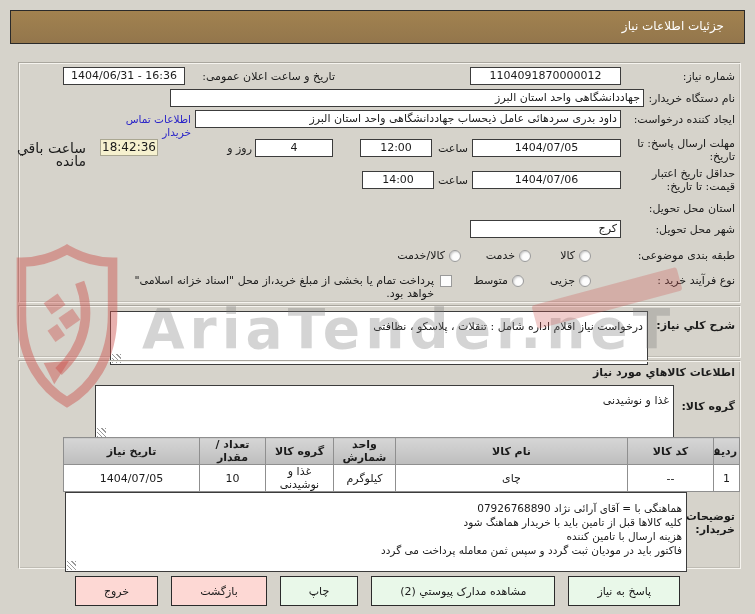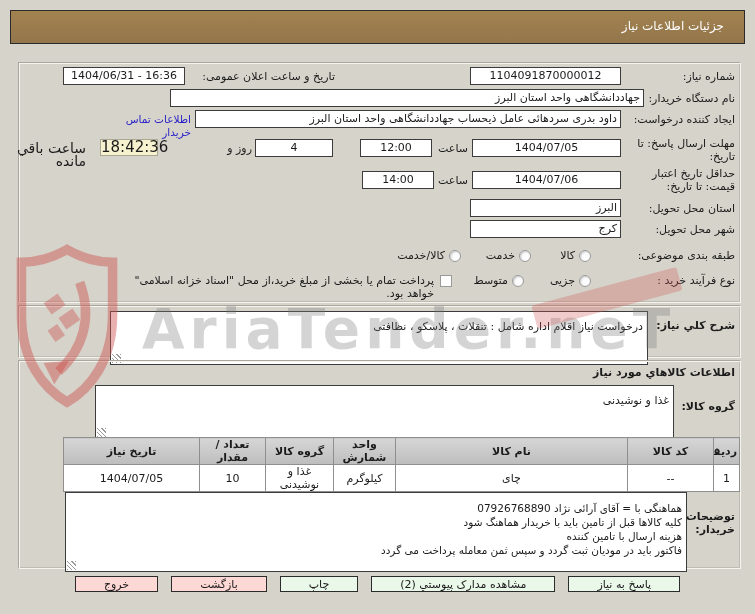--- a/index.html
+++ b/index.html
@@ -19,24 +19,24 @@
   .panel{position:absolute;border:1px solid;border-color:#a9a69e #f6f4ef #f6f4ef #a9a69e;
       box-shadow:inset 1px 1px 0 #f6f4ef, inset -1px -1px 0 #bfbcb4;}
   .radio{position:absolute;width:10px;height:10px;border-radius:50%;background:#fdfdfd;
       border:1px solid #9a9a9a;box-shadow:inset 1px 1px 2px #c9c9c9;}
   .chk{position:absolute;width:10px;height:10px;background:#fdfdfd;border:1px solid #9a9a9a;}
   .headerbar{position:absolute;left:10px;top:10px;width:733px;height:32px;
       background:linear-gradient(#a2824f,#93764c);border:1px solid #2a2a2a;}
   .headerbar span{position:absolute;right:20px;top:8px;color:#fff;font-size:12px;}
   .link{color:#2a24c8;font-size:10.5px;cursor:pointer;}
   .ybox{position:absolute;background:#f6f1cf;border:1px solid #aaa792;height:15px;
-      line-height:15px;text-align:center;font-size:15px;}
+      line-height:15px;text-align:center;font-size:12px;}
   .btnrow{position:absolute;top:576px;left:0;width:100%;display:flex;direction:rtl;
       justify-content:center;align-items:center;gap:13px;}
-  .btn{height:16px;border:1px solid #2b2b2b;font-size:11px;padding:0 28px;
+  .btn{height:30px;border:1px solid #2b2b2b;font-size:11px;padding:0 28px;
       display:flex;align-items:center;justify-content:center;cursor:pointer;box-sizing:border-box;}
   .btn.green{background:#e9f8e9;}
   .btn.pink{background:#fdd8d4;}
   table.goods{position:absolute;left:63px;top:437px;width:676px;border-collapse:collapse;
       font-size:11px;table-layout:fixed;}
   table.goods th{background:linear-gradient(#d6d6d6,#bdbdbd);border:1px solid #8f8f8f;
       font-weight:bold;height:24px;padding:0 2px;overflow:hidden;}
   table.goods td{background:#fff;border:1px solid #8f8f8f;height:22px;text-align:center;
       padding:0 2px;overflow:hidden;}
   .wm{position:absolute;pointer-events:none;z-index:40;}
@@ -76,21 +76,20 @@
   <div class="lbl" style="left:218px;top:142px;width:34px;">روز و</div>
   <div class="ybox ltr" style="left:100px;top:139px;width:56px;">18:42:36</div>
   <div class="lbl" style="left:8px;top:142px;width:78px;font-size:14px;">ساعت باقي مانده</div>
 
   <div class="lbl" style="right:20px;top:167px;width:112px;">حداقل تاریخ اعتبار قیمت: تا تاریخ:</div>
   <div class="inp center ltr" style="left:472px;top:171px;width:141px;">1404/07/06</div>
   <div class="lbl" style="left:436px;top:174px;width:32px;">ساعت</div>
   <div class="inp center ltr" style="left:362px;top:171px;width:64px;">14:00</div>
 
   <div class="lbl" style="right:20px;top:202px;width:115px;">استان محل تحویل:</div>
-  <div class="inp" style="left:470px;top:199px;width:143px;">البرز</div>
   <div class="lbl" style="right:20px;top:223px;width:115px;">شهر محل تحویل:</div>
   <div class="inp" style="left:470px;top:220px;width:143px;">کرج</div>
 
   <div class="lbl" style="right:20px;top:249px;width:130px;">طبقه بندی موضوعی:</div>
   <div class="radio" style="left:579px;top:250px;"></div>
   <div class="lbl" style="left:543px;top:249px;width:32px;">کالا</div>
   <div class="radio" style="left:519px;top:250px;"></div>
   <div class="lbl" style="left:477px;top:249px;width:38px;">خدمت</div>
   <div class="radio" style="left:449px;top:250px;"></div>
   <div class="lbl" style="left:387px;top:249px;width:58px;">کالا/خدمت</div>

